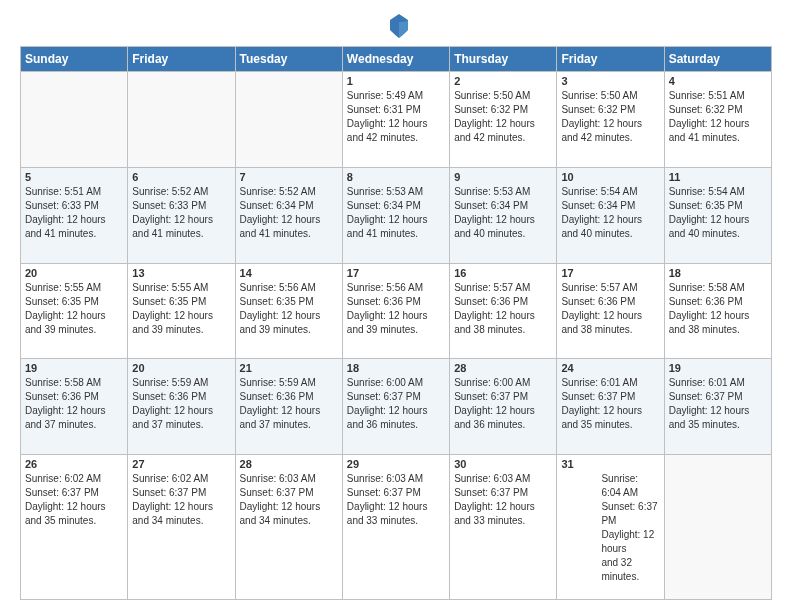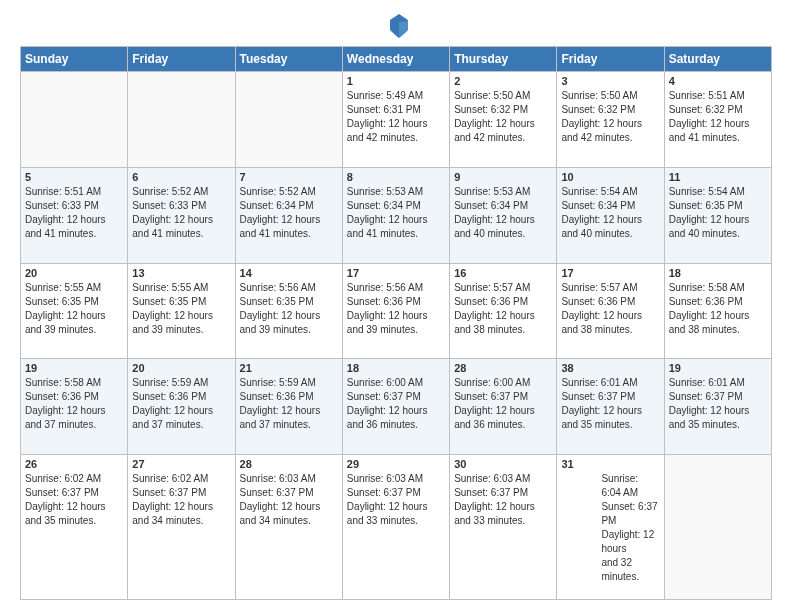--- a/index.html
+++ b/index.html
@@ -286,21 +286,21 @@
 and 36 minutes.</div>
           </td>
           <td>
             <span class="day-number">28</span>
             <div class="day-info" style="white-space: pre-line;">Sunrise: 6:00 AM
 Sunset: 6:37 PM
 Daylight: 12 hours
 and 36 minutes.</div>
           </td>
           <td>
-            <span class="day-number">38</span>
+            <span class="day-number">24</span>
             <div class="day-info" style="white-space: pre-line;">Sunrise: 6:01 AM
 Sunset: 6:37 PM
 Daylight: 12 hours
 and 35 minutes.</div>
           </td>
           <td>
             <span class="day-number">19</span>
             <div class="day-info" style="white-space: pre-line;">Sunrise: 6:01 AM
 Sunset: 6:37 PM
 Daylight: 12 hours

